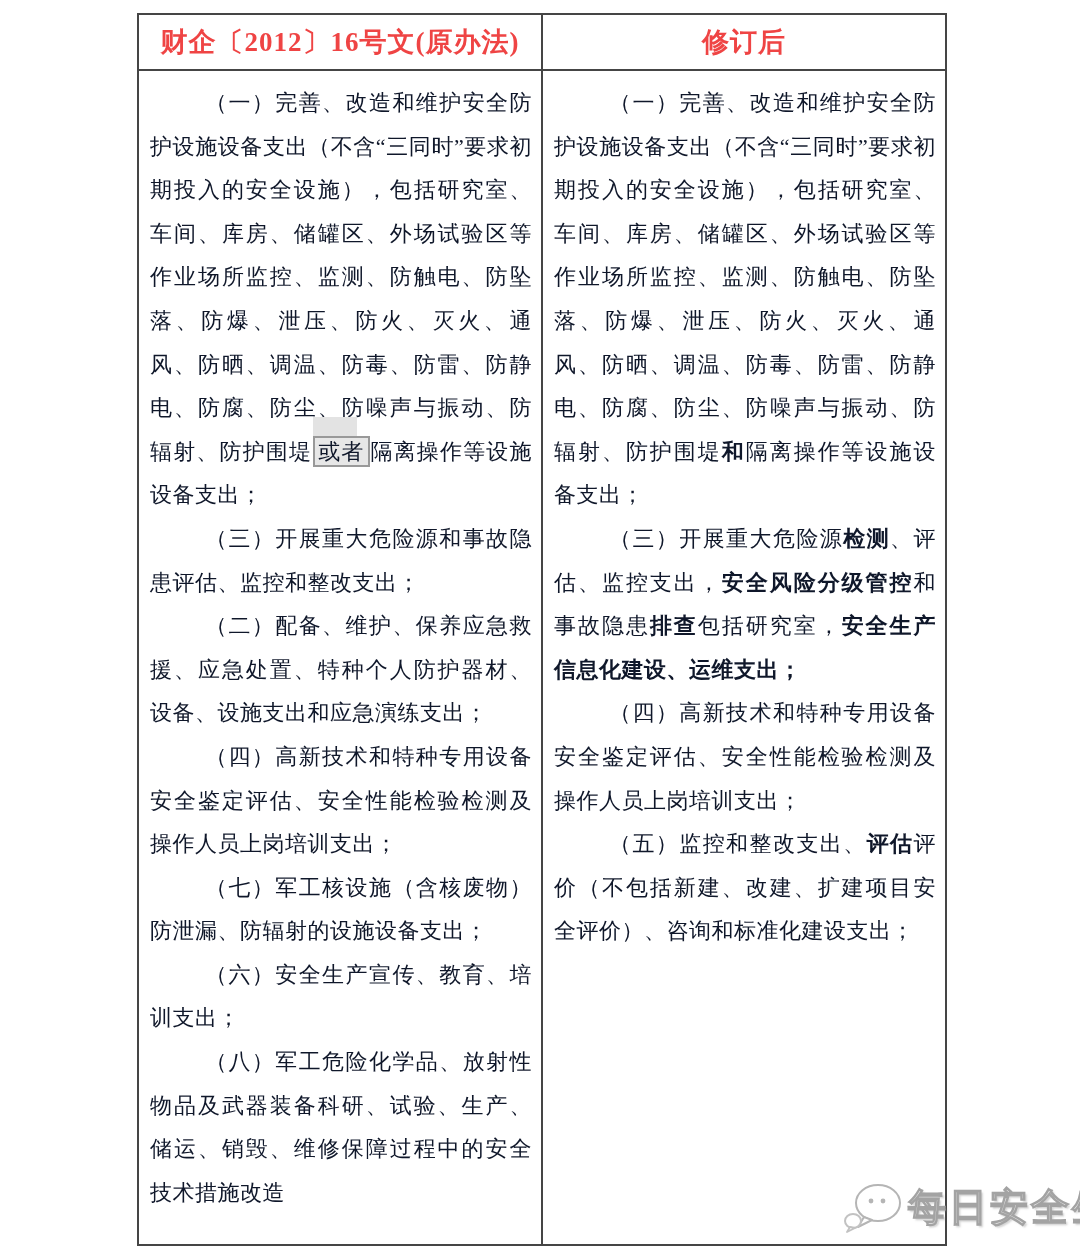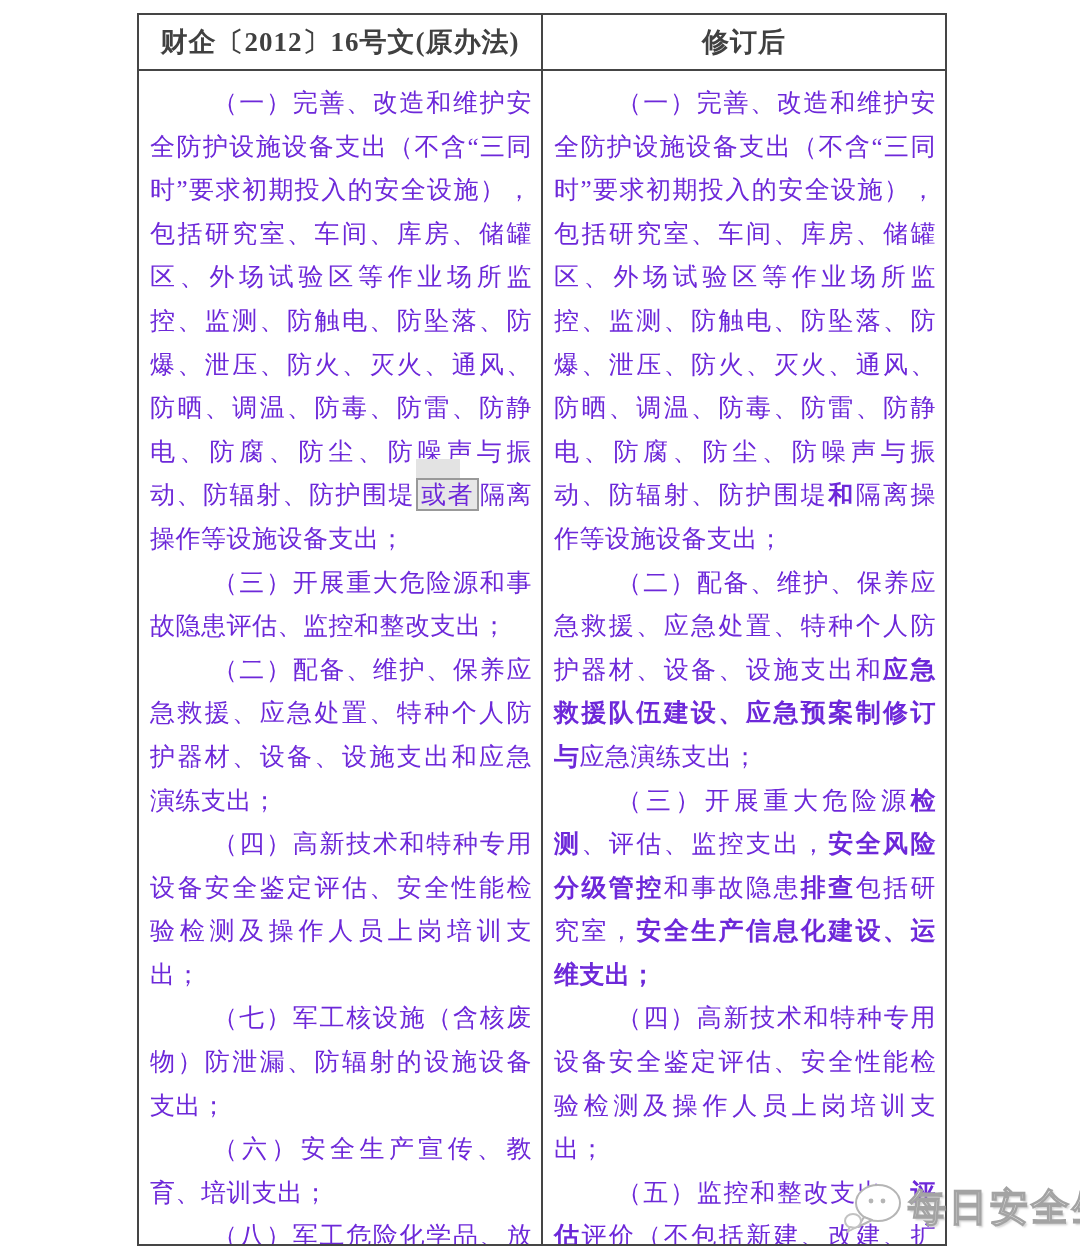--- a/index.html
+++ b/index.html
@@ -25,36 +25,36 @@
     grid-template-rows: 56px 1fr;
     background: #ffffff;
   }
   .cell { box-sizing: border-box; overflow: hidden; }
   .cell.left { border-right: 2px solid #454545; }
   .cell.header {
     border-bottom: 2px solid #454545;
     display: flex; align-items: center; justify-content: center;
     font-weight: 700;
     font-size: 27px;
-    color: #404040;
+    color: #ef4444;
     letter-spacing: 1px;
     white-space: nowrap;
   }
   .cell.body {
     padding: 10px 9px 0 11px;
     color: #1e1e1e;
   }
   .para {
     margin: 0;
-    font-size: 25px;
+    font-size: 22px;
     line-height: 43.6px;
     text-align: justify;
     text-justify: inter-character;
     letter-spacing: 0.5px;
-    color: #6d28d9;
+    color: #0f172a;
   }
   .para.indent { text-indent: 2.5em; }
   .seg-normal { font-family: "Liberation Serif", "DejaVu Serif", serif; }
   .seg-bold {
     font-family: "Liberation Sans", "DejaVu Sans", sans-serif;
     font-weight: 700;
   }
   .seg-boxed {
     position: relative;
     background: #e7e7e7;
@@ -100,21 +100,20 @@
         <p class="para indent"><span class="seg-normal">（一）完善、改造和维护安全防护设施设备支出（不含“三同时”要求初期投入的安全设施），包括研究室、车间、库房、储罐区、外场试验区等作业场所监控、监测、防触电、防坠落、防爆、泄压、防火、灭火、通风、防晒、调温、防毒、防雷、防静电、防腐、防尘、防噪声与振动、防辐射、防护围堤</span><span class="seg-boxed">或者</span><span class="seg-normal">隔离操作等设施设备支出；</span></p>
         <p class="para indent"><span class="seg-normal">（三）开展重大危险源和事故隐患评估、监控和整改支出；</span></p>
         <p class="para indent"><span class="seg-normal">（二）配备、维护、保养应急救援、应急处置、特种个人防护器材、设备、设施支出和应急演练支出；</span></p>
         <p class="para indent"><span class="seg-normal">（四）高新技术和特种专用设备安全鉴定评估、安全性能检验检测及操作人员上岗培训支出；</span></p>
         <p class="para indent"><span class="seg-normal">（七）军工核设施（含核废物）防泄漏、防辐射的设施设备支出；</span></p>
         <p class="para indent"><span class="seg-normal">（六）安全生产宣传、教育、培训支出；</span></p>
         <p class="para indent"><span class="seg-normal">（八）军工危险化学品、放射性物品及武器装备科研、试验、生产、储运、销毁、维修保障过程中的安全技术措施改造</span></p>
       </div>
     <div class="cell body">
         <p class="para indent"><span class="seg-normal">（一）完善、改造和维护安全防护设施设备支出（不含“三同时”要求初期投入的安全设施），包括研究室、车间、库房、储罐区、外场试验区等作业场所监控、监测、防触电、防坠落、防爆、泄压、防火、灭火、通风、防晒、调温、防毒、防雷、防静电、防腐、防尘、防噪声与振动、防辐射、防护围堤</span><span class="seg-bold">和</span><span class="seg-normal">隔离操作等设施设备支出；</span></p>
-        <p class="para indent"><span class="seg-normal">（二）配备、维护、保养应急救援、应急处置、特种个人防护器材、设备、设施支出和</span><span class="seg-bold">应急救援队伍建设、应急预案制修订与</span><span class="seg-normal">应急演练支出；</span></p>
         <p class="para indent"><span class="seg-normal">（三）开展重大危险源</span><span class="seg-bold">检测</span><span class="seg-normal">、评估、监控支出，</span><span class="seg-bold">安全风险分级管控</span><span class="seg-normal">和事故隐患</span><span class="seg-bold">排查</span><span class="seg-normal">包括研究室，</span><span class="seg-bold">安全生产信息化建设、运维支出；</span></p>
         <p class="para indent"><span class="seg-normal">（四）高新技术和特种专用设备安全鉴定评估、安全性能检验检测及操作人员上岗培训支出；</span></p>
         <p class="para indent"><span class="seg-normal">（五）监控和整改支出、</span><span class="seg-bold">评估</span><span class="seg-normal">评价（不包括新建、改建、扩建项目安全评价）、咨询和标准化建设支出；</span></p>
       </div>
   </div>
 
   <div class="watermark">
     <svg class="wm-icon" width="62" height="52" viewBox="0 0 62 52">
       <ellipse cx="36" cy="22" rx="22" ry="18" fill="#ffffff" stroke="#b5b5b5" stroke-width="2"></ellipse>
       <path d="M22 36 L16 46 L30 39 Z" fill="#ffffff" stroke="#b5b5b5" stroke-width="2" stroke-linejoin="round"></path>

